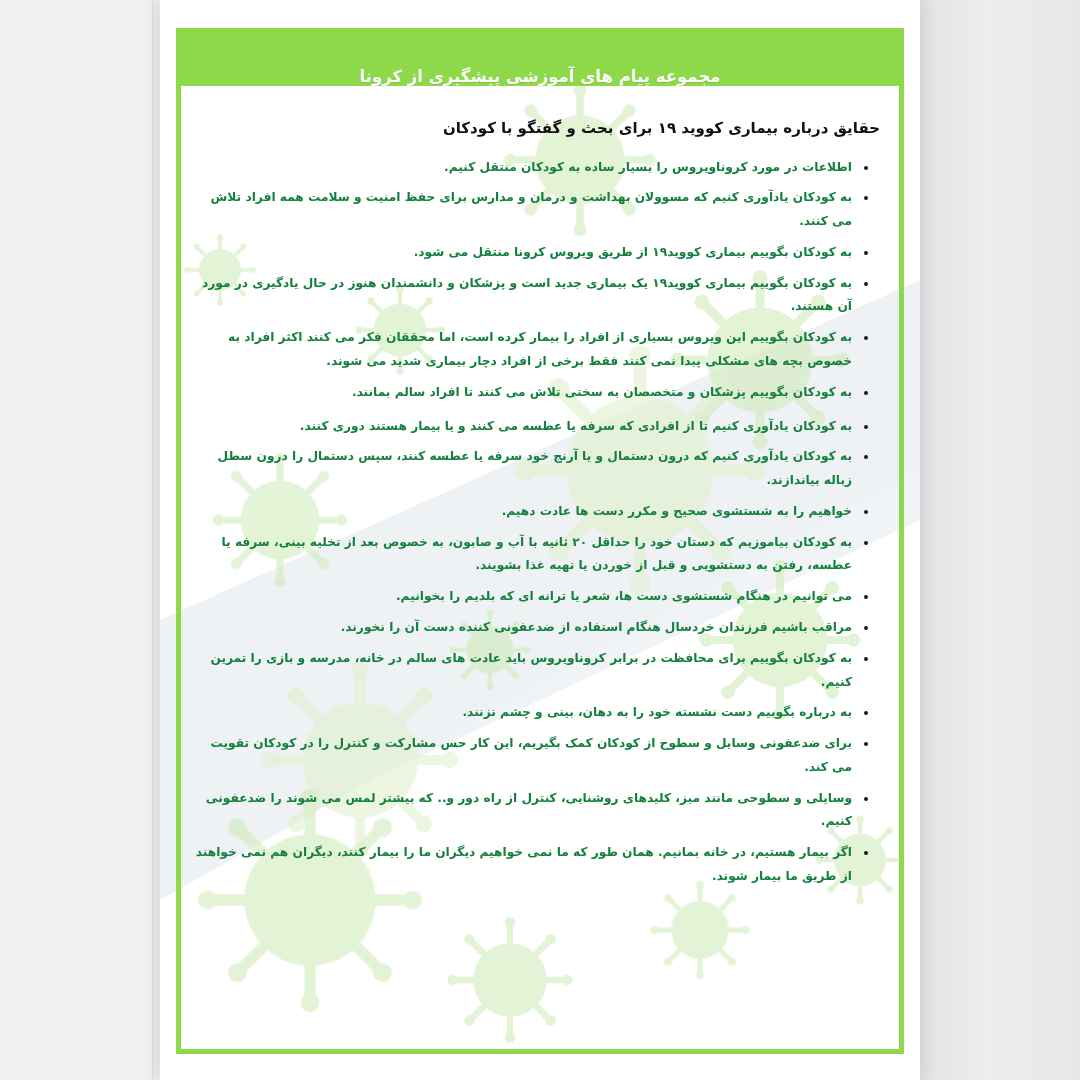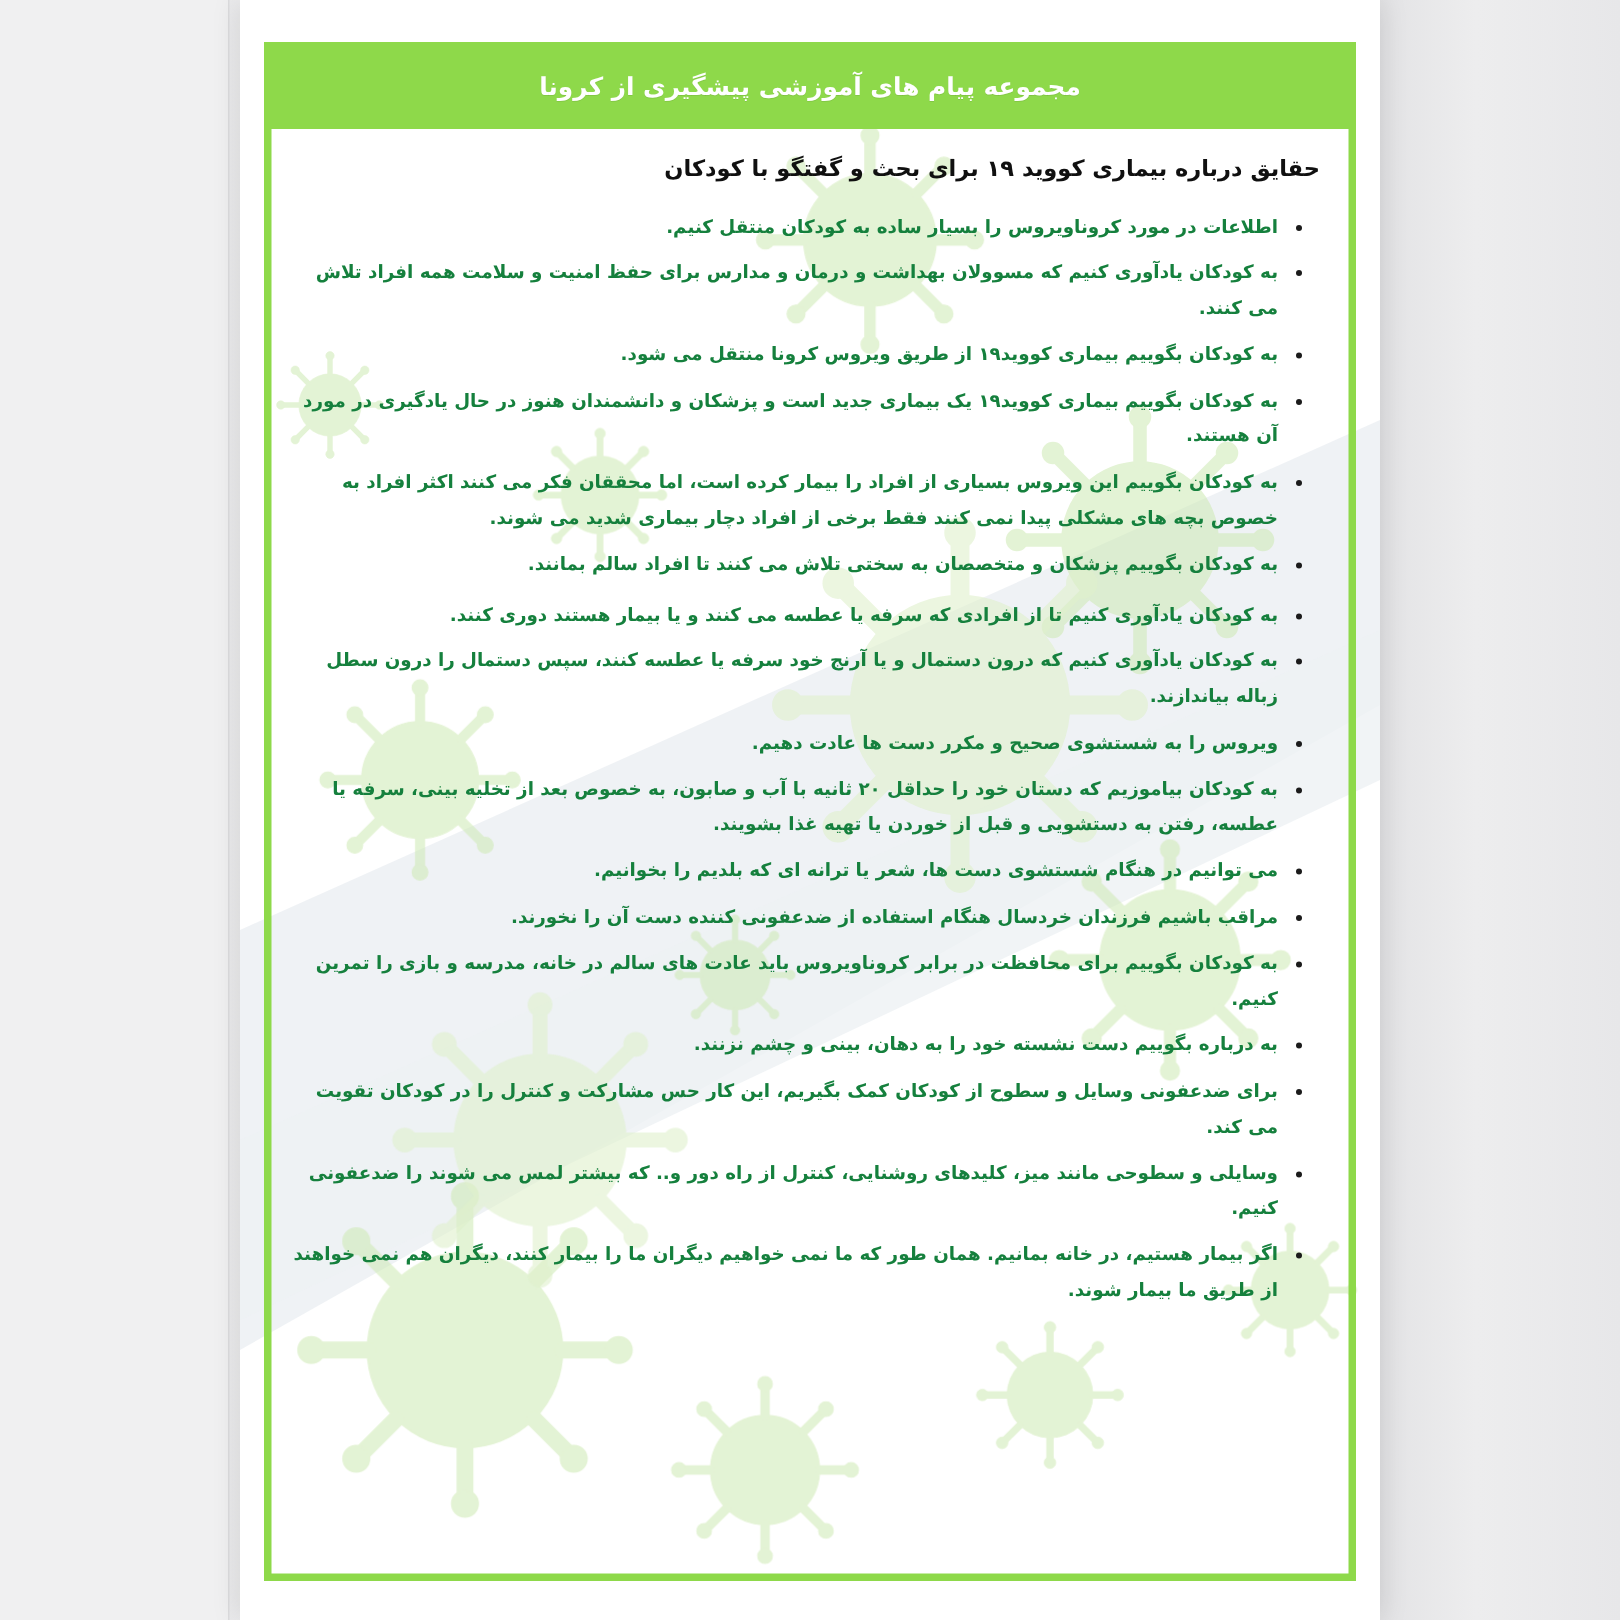--- a/index.html
+++ b/index.html
@@ -64,21 +64,21 @@
 
   .title-bar {
     position: absolute;
     left: 16px;
     top: 28px;
     right: 16px;
     height: 58px;
     background: #8ed94a;
     box-sizing: border-box;
     display: flex;
-    align-items: center;
+    align-items: flex-end;
     justify-content: center;
   }
   .title-bar .title {
     color: #ffffff;
     font-weight: bold;
     font-size: 16.5px;
     letter-spacing: 0;
     text-shadow: 0 1px 0 rgba(0,0,0,0.08);
   }
 
@@ -93,21 +93,21 @@
   .section { margin-bottom: 10px; }
 
   .section-heading {
     text-align: right;
     font-weight: bold;
     font-size: 15px;
     color: #101010;
     margin: 14px 10px 14px 0;
     line-height: 1.7;
   }
-  .section:first-child .section-heading { margin-top: 0; }
+  .section:first-child .section-heading { margin-top: 16px; }
 
   ul.bullets {
     list-style: none;
     margin: 0;
     padding: 0 22px 0 6px;
   }
   ul.bullets li {
     position: relative;
     text-align: right;
     font-size: 12.2px;
@@ -211,21 +211,21 @@
         <li>به کودکان بگوییم بیماری کووید۱۹ یک بیماری جدید است و پزشکان و دانشمندان هنوز در حال یادگیری در مورد آن هستند.</li>
         <li>به کودکان بگوییم این ویروس بسیاری از افراد را بیمار کرده است، اما محققان فکر می کنند اکثر افراد به خصوص بچه های مشکلی پیدا نمی کنند فقط برخی از افراد دچار بیماری شدید می شوند.</li>
         <li>به کودکان بگوییم پزشکان و متخصصان به سختی تلاش می کنند تا افراد سالم بمانند.</li>
       </ul>
     </div>
 
     <div class="section">
       <ul class="bullets">
         <li>به کودکان یادآوری کنیم تا از افرادی که سرفه یا عطسه می کنند و یا بیمار هستند دوری کنند.</li>
         <li>به کودکان یادآوری کنیم که درون دستمال  و یا آرنج خود سرفه یا عطسه کنند، سپس دستمال را درون سطل زباله بیاندازند.</li>
-        <li>ویروس را به شستشوی صحیح و مکرر دست ها عادت دهیم.</li>
+        <li>خواهیم را به شستشوی صحیح و مکرر دست ها عادت دهیم.</li>
         <li>به کودکان بیاموزیم که دستان خود را حداقل ۲۰ ثانیه با آب و صابون، به خصوص بعد از تخلیه بینی، سرفه یا عطسه، رفتن به دستشویی و قبل از خوردن یا تهیه غذا بشویند.</li>
         <li>می توانیم در هنگام شستشوی دست ها، شعر یا ترانه ای که بلدیم را بخوانیم.</li>
         <li>مراقب باشیم فرزندان خردسال هنگام استفاده از ضدعفونی کننده دست آن را نخورند.</li>
         <li>به کودکان بگوییم برای محافظت در برابر کروناویروس باید عادت های سالم در خانه، مدرسه و بازی را تمرین کنیم.</li>
         <li>به درباره بگوییم دست نشسته خود را به دهان، بینی و چشم نزنند.</li>
         <li>برای ضدعفونی وسایل و سطوح از کودکان کمک بگیریم، این کار حس مشارکت و کنترل را در کودکان تقویت می کند.</li>
         <li>وسایلی و سطوحی مانند میز، کلیدهای روشنایی، کنترل از راه دور و.. که بیشتر لمس می شوند را ضدعفونی کنیم.</li>
         <li>اگر بیمار هستیم، در خانه بمانیم. همان طور که ما نمی خواهیم دیگران ما را بیمار کنند، دیگران هم نمی خواهند از طریق ما بیمار شوند.</li>
       </ul>
     </div>

